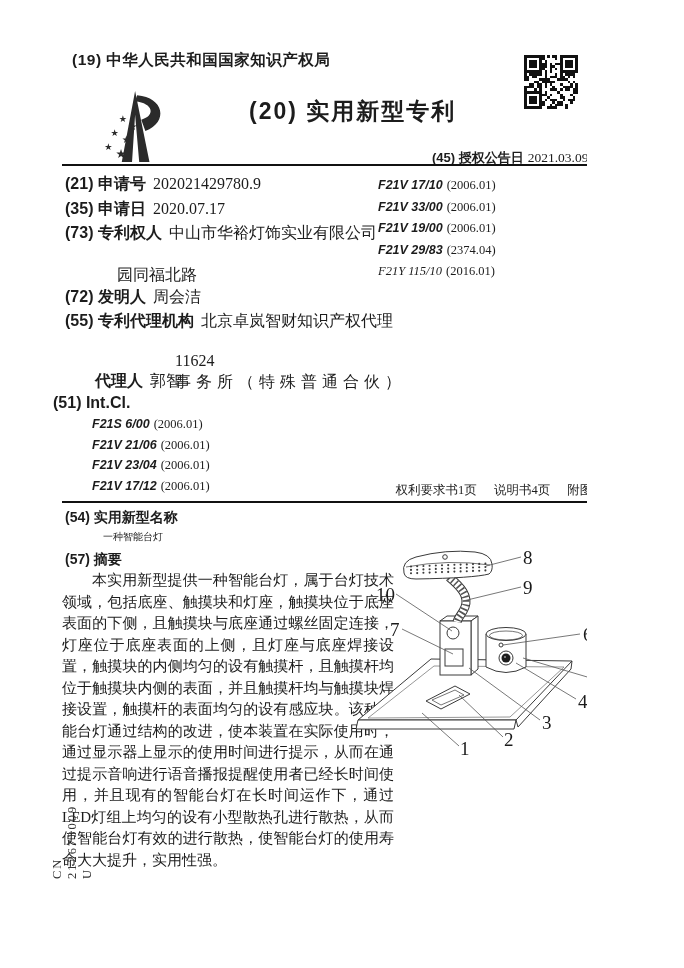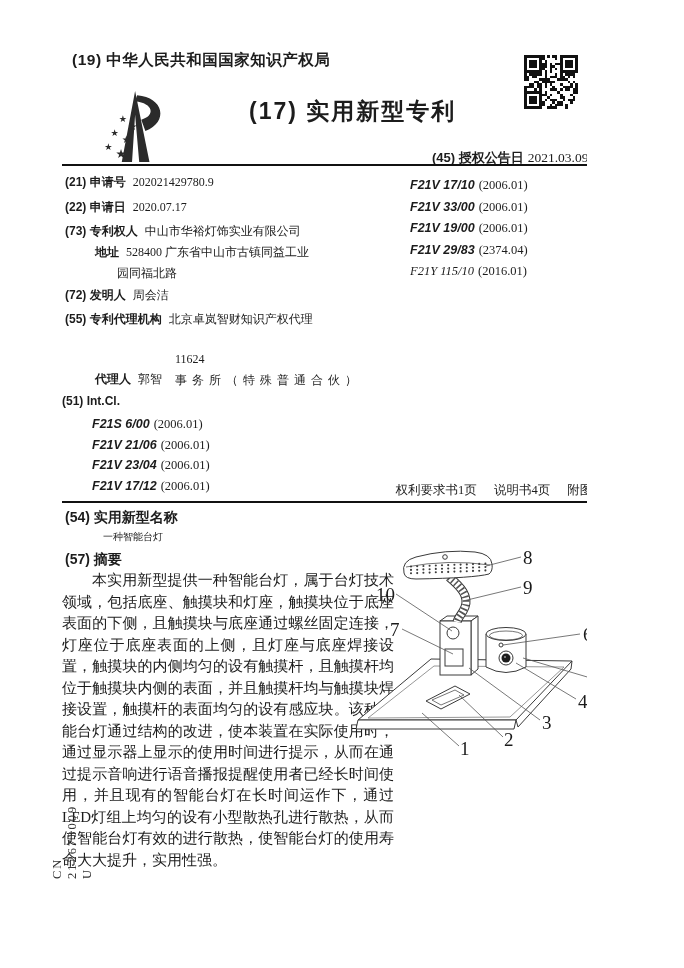--- a/index.html
+++ b/index.html
@@ -6,21 +6,21 @@
   .page{position:relative;width:587px;height:968px;background:#fff;overflow:hidden;
         font-family:"Liberation Serif",serif;color:#1c1c1c;}
   .abs{position:absolute;}
   .hei{font-family:"Liberation Sans",sans-serif;font-weight:700;}
   .val{font-family:"Liberation Serif",serif;font-weight:400;}
   .rule{position:absolute;background:#111;height:2px;}
   .office{font-size:15.5px;letter-spacing:.5px;}
   .doctitle{font-size:23px;letter-spacing:2px;}
   .publine{font-size:13px;white-space:nowrap;}
   .publine .val{font-size:13.5px;margin-left:4px;}
-  .bib{font-size:12px;white-space:nowrap;}
+  .bib{font-size:16px;white-space:nowrap;}
   .bib .val{margin-left:7px;}
   .spaced{letter-spacing:5px;margin-top:40px;}
   .code{font-style:italic;font-weight:700;font-family:"Liberation Sans",sans-serif;font-size:12.5px;}
   .codeLight{font-style:italic;font-weight:400;font-family:"Liberation Serif",serif;font-size:12.5px;}
   .ver{font-style:normal;font-weight:400;font-family:"Liberation Serif",serif;font-size:12.5px;margin-left:4px;}
   .pages{font-size:12.5px;text-align:right;}
   .pages span{margin-left:14px;}
   .sec{font-size:14px;}
   .abstract{font-size:15px;line-height:21.5px;text-align:justify;text-indent:2em;
             font-family:"Liberation Serif",serif;}
@@ -283,62 +283,59 @@
         <text x="26" y="33" font-size="9">★</text>
         <text x="35" y="41" font-size="10">★</text>
         <text x="18" y="47" font-size="9">★</text>
         <text x="29" y="54" font-size="10">★</text>
         <text x="12" y="60" font-size="9">★</text>
         <text x="23" y="68" font-size="12">★</text>
       </g>
     </svg>
   </div>
 
-  <div class="abs doctitle hei" style="left:249px;top:96px;">(17) 实用新型专利</div>
+  <div class="abs doctitle hei" style="left:249px;top:96px;">(20) 实用新型专利</div>
 
   <div class="abs publine" style="left:432px;top:149px;">
     <span class="hei">(45) 授权公告日</span><span class="val">2021.03.09</span>
   </div>
 
   <div class="rule" style="left:62px;top:164px;width:568px;"></div>
 
   <div class="abs bib" style="left:65px;top:174px;">
     <span class="hei">(21) 申请号</span><span class="val">202021429780.9</span>
   </div>
   <div class="abs bib" style="left:65px;top:199px;">
-    <span class="hei">(22) 申请日</span><span class="val">2020.07.17</span>
+    <span class="hei">(35) 申请日</span><span class="val">2020.07.17</span>
   </div>
   <div class="abs bib" style="left:65px;top:223px;">
     <span class="hei">(73) 专利权人</span><span class="val">中山市华裕灯饰实业有限公司</span>
-  </div>
-  <div class="abs bib" style="left:95px;top:244px;">
-    <span class="hei">地址</span><span class="val">528400 广东省中山市古镇同益工业</span>
   </div>
   <div class="abs bib val" style="left:117px;top:265px;">园同福北路</div>
   <div class="abs bib" style="left:65px;top:287px;">
     <span class="hei">(72) 发明人</span><span class="val">周会洁</span>
   </div>
   <div class="abs bib" style="left:65px;top:311px;">
     <span class="hei">(55) 专利代理机构</span><span class="val">北京卓岚智财知识产权代理</span>
   </div>
   <div class="abs bib val spaced" style="left:175px;top:332px;">事务所（特殊普通合伙）</div>
   <div class="abs bib val" style="left:175px;top:352px;">11624</div>
   <div class="abs bib" style="left:95px;top:371px;">
     <span class="hei">代理人</span><span class="val">郭智</span>
   </div>
 
-  <div class="abs bib hei" style="left:62px;top:394px;">(51) Int.Cl.</div>
+  <div class="abs bib hei" style="left:53px;top:394px;">(51) Int.Cl.</div>
   <div class="abs" style="left:92px;top:414px;">
     <div style="height:20.5px;"><span class="code">F21S 6/00</span><span class="ver">(2006.01)</span></div>
     <div style="height:20.5px;"><span class="code">F21V 21/06</span><span class="ver">(2006.01)</span></div>
     <div style="height:20.5px;text-align:right;"><span class="code">F21V 23/04</span><span class="ver">(2006.01)</span></div>
     <div style="height:20.5px;"><span class="code">F21V 17/12</span><span class="ver">(2006.01)</span></div>
   </div>
 
-  <div class="abs" style="left:378px;top:175px;margin-left:32px;">
+  <div class="abs" style="left:378px;top:175px;">
     <div style="height:21.5px;"><span class="code">F21V 17/10</span><span class="ver">(2006.01)</span></div>
     <div style="height:21.5px;"><span class="code">F21V 33/00</span><span class="ver">(2006.01)</span></div>
     <div style="height:21.5px;"><span class="code">F21V 19/00</span><span class="ver">(2006.01)</span></div>
     <div style="height:21.5px;"><span class="code">F21V 29/83</span><span class="ver">(2374.04)</span></div>
     <div style="height:21.5px;"><span class="codeLight">F21Y 115/10</span><span class="ver">(2016.01)</span></div>
   </div>
 
   <div class="abs pages" style="left:309px;top:482px;width:302px;">
     <span>权利要求书1页</span>
     <span>说明书4页</span>

